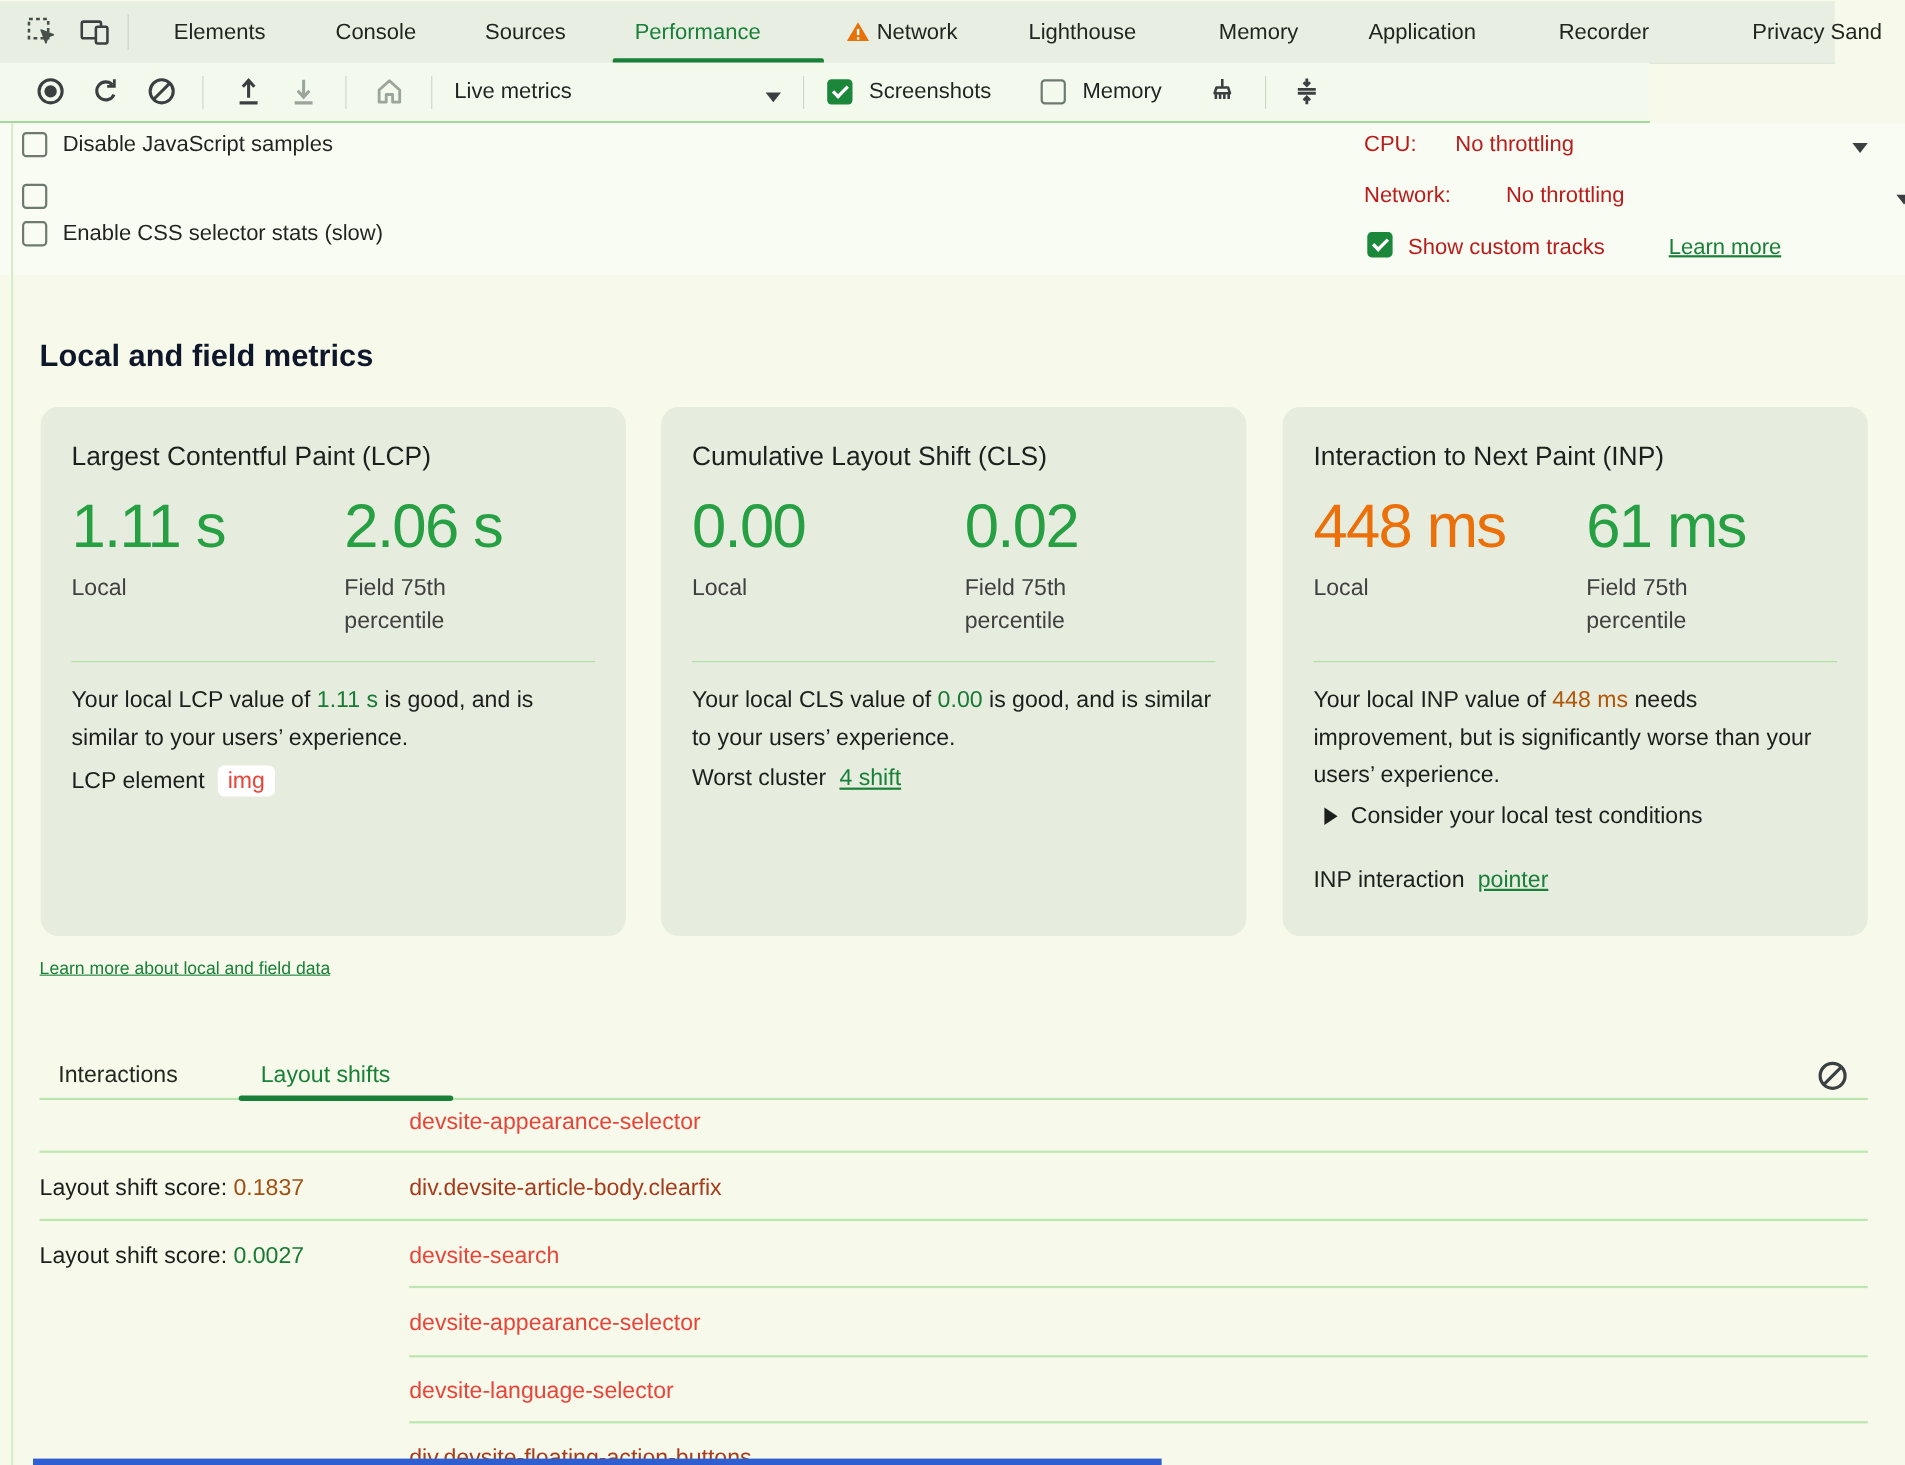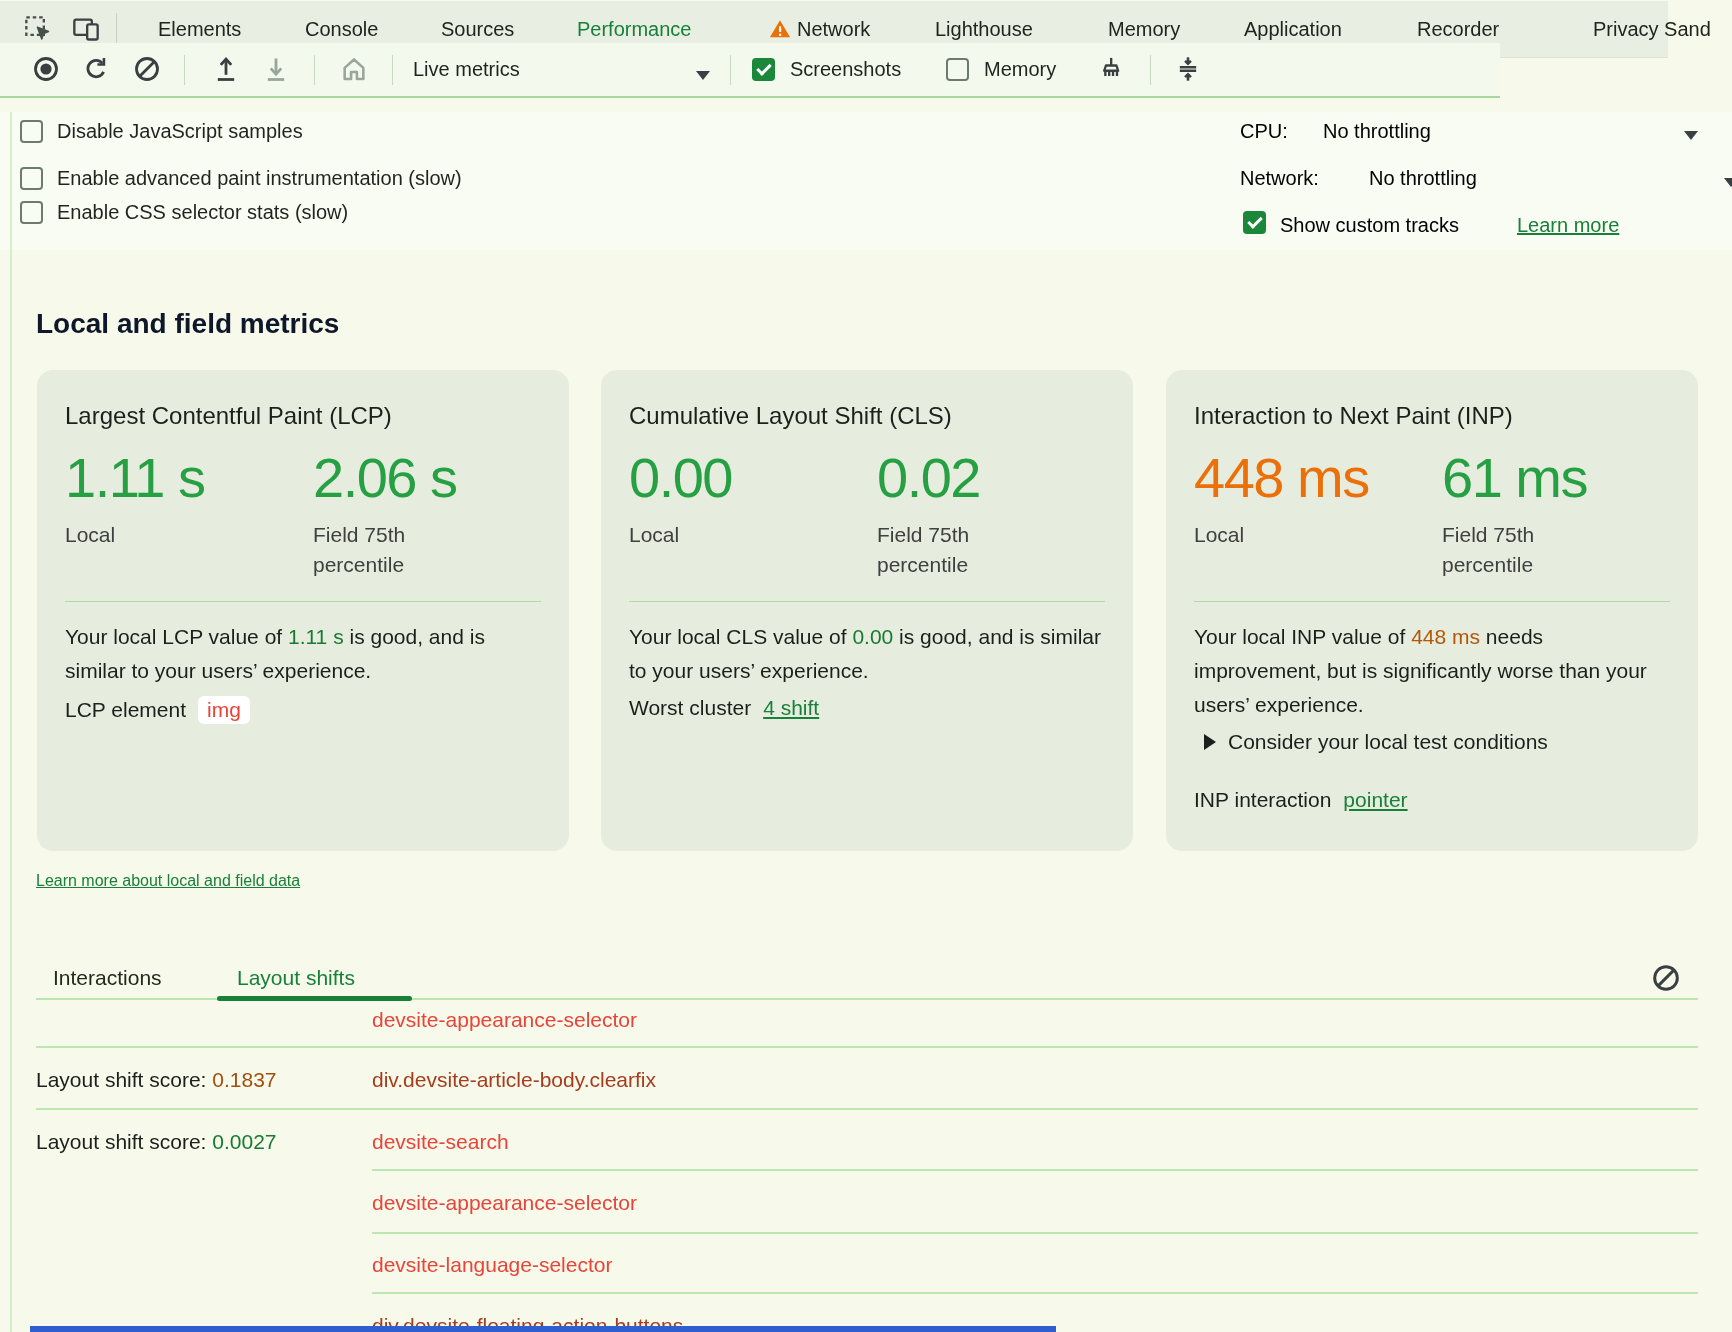--- a/index.html
+++ b/index.html
@@ -11,35 +11,35 @@
   }
   .abs{position:absolute;}
   
   .tabbar{position:absolute;top:1px;left:0;width:1668px;height:56px;background:#e8efe2;border-bottom:1px solid #dde6d6;}
   .tab{position:absolute;top:0;height:56px;line-height:56px;font-size:20px;color:#20251f;white-space:nowrap;cursor:default;}
   .tab.active{color:#188038;}
   .tab-underline{position:absolute;left:557px;bottom:0;width:192px;height:4px;background:#188038;border-radius:2px 2px 0 0;}
   .tb-icon{position:absolute;top:14px;width:28px;height:28px;}
   .vsep-tab{position:absolute;top:12px;left:116px;width:1px;height:32px;background:#c6d2c0;}
   
-  .toolbar{position:absolute;top:43px;left:0;width:1500px;height:53px;background:#f3f9ed;border-bottom:2px solid #a6d89e;}
+  .toolbar{position:absolute;top:57px;left:0;width:1500px;height:53px;background:#f3f9ed;border-bottom:2px solid #a6d89e;}
   .tool-icon{position:absolute;top:12px;width:28px;height:28px;color:#3a4042;}
   .tool-icon.disabled{color:#9aa59b;}
   .vsep{position:absolute;top:12px;width:1px;height:30px;background:#c9d8c3;}
   .live-metrics{position:absolute;left:413px;top:0;height:53px;line-height:53px;font-size:20px;color:#1f2420;}
   .dd-arrow{display:inline-block;width:0;height:0;border-left:7px solid transparent;border-right:7px solid transparent;border-top:9px solid #3a4042;}
   .cb{width:23px;height:23px;border-radius:4px;box-sizing:border-box;display:inline-block;vertical-align:middle;}
   .cb.unchecked{border:2px solid #6e7a70;background:transparent;}
   .cb.checked{background:#1a873b;position:relative;}
   .cb.checked::after{content:"";position:absolute;left:5px;top:6px;width:11px;height:5px;border-left:3px solid #fff;border-bottom:3px solid #fff;transform:rotate(-45deg);}
   .tool-label{position:absolute;top:0;height:53px;line-height:53px;font-size:20px;color:#1f2420;}
   
   .settings{position:absolute;top:112px;left:0;width:1732px;height:138px;background:#f9fcf2;}
   .set-row{position:absolute;left:20px;height:30px;display:flex;align-items:center;gap:14px;font-size:20px;color:#1f2420;white-space:nowrap;}
-  .throt{position:absolute;font-size:20px;color:#000000;white-space:nowrap;}
+  .throt{position:absolute;font-size:20px;color:#b91c1c;white-space:nowrap;}
   .link{color:#188038;text-decoration:underline;cursor:pointer;}
   
   .vline{position:absolute;left:10px;top:112px;width:2px;height:1220px;background:#d6ecca;}
   
   .metrics-heading{position:absolute;left:36px;top:308px;font-size:28px;font-weight:600;color:#0f172a;}
   .card{position:absolute;top:370px;width:532px;height:481px;background:#e6ecde;border-radius:16px;box-sizing:border-box;}
   .card .title{position:absolute;left:28px;top:32px;font-size:24px;font-weight:500;color:#1c201d;}
   .card .val{position:absolute;top:76px;font-size:56px;letter-spacing:-1.5px;line-height:64px;white-space:nowrap;}
   .card .val.local{left:28px;}
   .card .val.field{left:276px;}
@@ -179,21 +179,20 @@
   </span>
 </div>
 
 <div class="settings">
   <div class="set-row" style="top:4px;">
     <span class="cb unchecked"></span>
     <span>Disable JavaScript samples</span>
   </div>
   <div class="set-row" style="top:51px;">
     <span class="cb unchecked"></span>
-    <span>Enable advanced paint instrumentation (slow)</span>
   </div>
   <div class="set-row" style="top:85px;">
     <span class="cb unchecked"></span>
     <span>Enable CSS selector stats (slow)</span>
   </div>
 
   <span class="throt" style="left:1240px;top:8px;">CPU:</span>
   <span class="throt" style="left:1323px;top:8px;">No throttling</span>
   <span class="abs" style="left:1684px;top:14px;"><span class="dd-arrow"></span></span>
 

